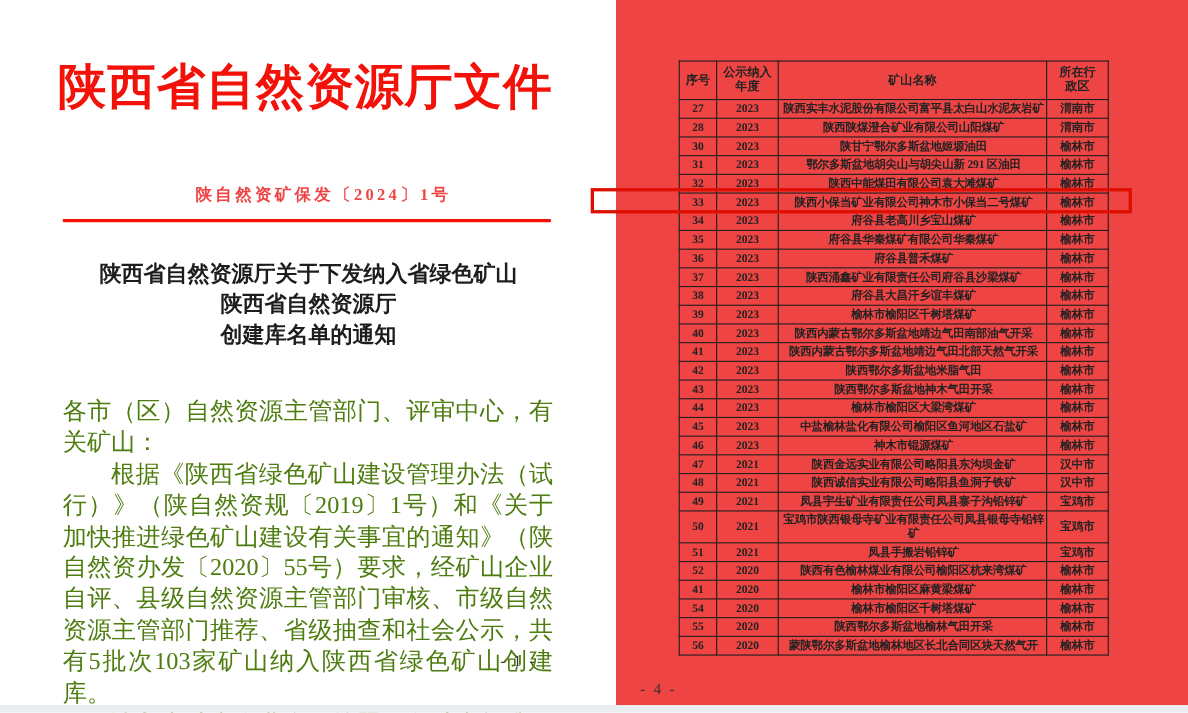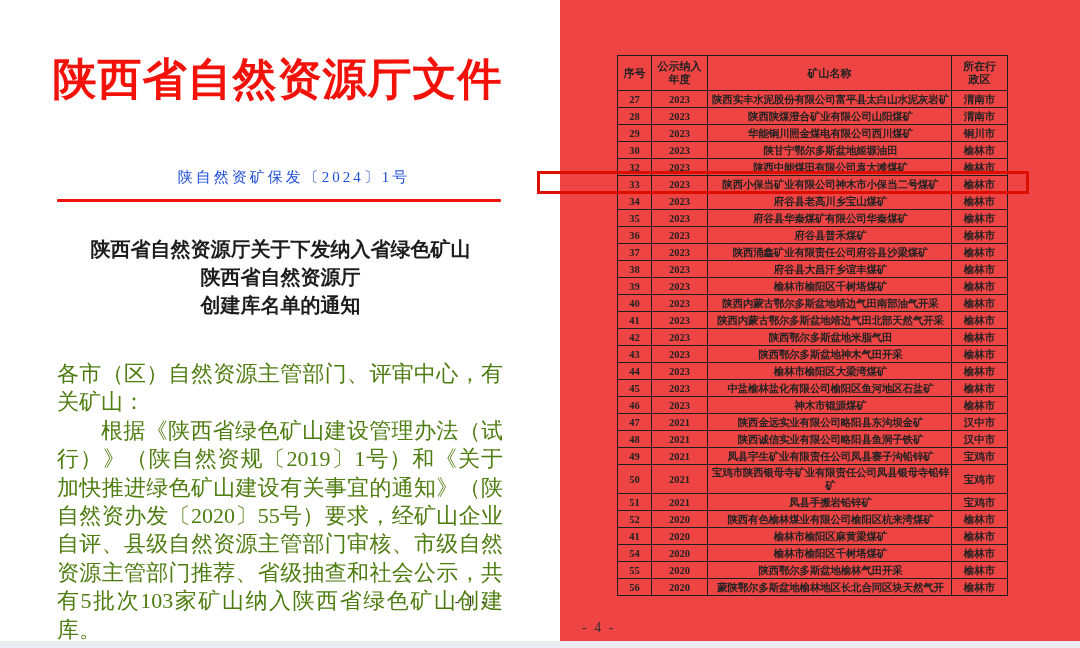--- a/index.html
+++ b/index.html
@@ -6,21 +6,21 @@
   html,body { width:1080px; height:648px; overflow:hidden; background:#fdfdfd;
     font-family:"Liberation Serif","DejaVu Serif",serif; }
   .canvas { position:relative; width:1080px; height:648px; background:#ffffff; }
   .bottom-strip { position:absolute; left:0; bottom:0; width:1080px; height:7px; background:#e9edf2; }
 
   
   .left-page { position:absolute; left:0; top:0; width:560px; height:641px; background:#fff; }
   .red-head { position:absolute; left:50px; top:50px; width:455px; text-align:center;
     font-size:44px; font-weight:bold; color:#f2120a; letter-spacing:1px; white-space:nowrap; }
   .doc-no { position:absolute; left:0; top:168px; width:100%; text-align:center;
-    font-size:15px; color:#1d4ed8; letter-spacing:3px; padding-left:28px; }
+    font-size:15px; color:#ef4444; letter-spacing:3px; padding-left:28px;font-weight:bold; }
   .red-line { position:absolute; left:57px; top:199px; width:444px; height:3px; background:#f2120a; border-radius:1px; }
   .doc-title { position:absolute; left:28px; top:235px; width:505px; text-align:center;
     font-weight:bold; color:#1d1d1d; font-size:20px; line-height:28px; }
   .body-text { position:absolute; left:57px; top:360px; width:446px; color:#4d7c0f;
     font-size:22px; line-height:28.4px; text-align:justify; }
   .body-text p.indent { text-indent:2em; }
   .page-no-left { position:absolute; right:72px; top:594px; font-size:14px; color:#333; letter-spacing:2px; }
 
   
   .right-page { position:absolute; left:560px; top:0; width:520px; height:641px; background:#ef4444; }
@@ -85,29 +85,29 @@
             <td class="c-name">陕西实丰水泥股份有限公司富平县太白山水泥灰岩矿</td>
             <td class="c-region">渭南市</td>
           </tr>
           <tr>
             <td class="c-seq">28</td>
             <td class="c-year">2023</td>
             <td class="c-name">陕西陕煤澄合矿业有限公司山阳煤矿</td>
             <td class="c-region">渭南市</td>
           </tr>
           <tr>
-            <td class="c-seq">29</td>
-            <td class="c-year">2023</td>
-            <td class="c-name">华能铜川照金煤电有限公司西川煤矿</td>
-            <td class="c-region">铜川市</td>
-          </tr>
-          <tr>
             <td class="c-seq">30</td>
             <td class="c-year">2023</td>
             <td class="c-name">陕甘宁鄂尔多斯盆地姬塬油田</td>
+            <td class="c-region">榆林市</td>
+          </tr>
+          <tr>
+            <td class="c-seq">31</td>
+            <td class="c-year">2023</td>
+            <td class="c-name">鄂尔多斯盆地胡尖山与胡尖山新 291 区油田</td>
             <td class="c-region">榆林市</td>
           </tr>
           <tr>
             <td class="c-seq">32</td>
             <td class="c-year">2023</td>
             <td class="c-name">陕西中能煤田有限公司袁大滩煤矿</td>
             <td class="c-region">榆林市</td>
           </tr>
           <tr>
             <td class="c-seq">33</td>

